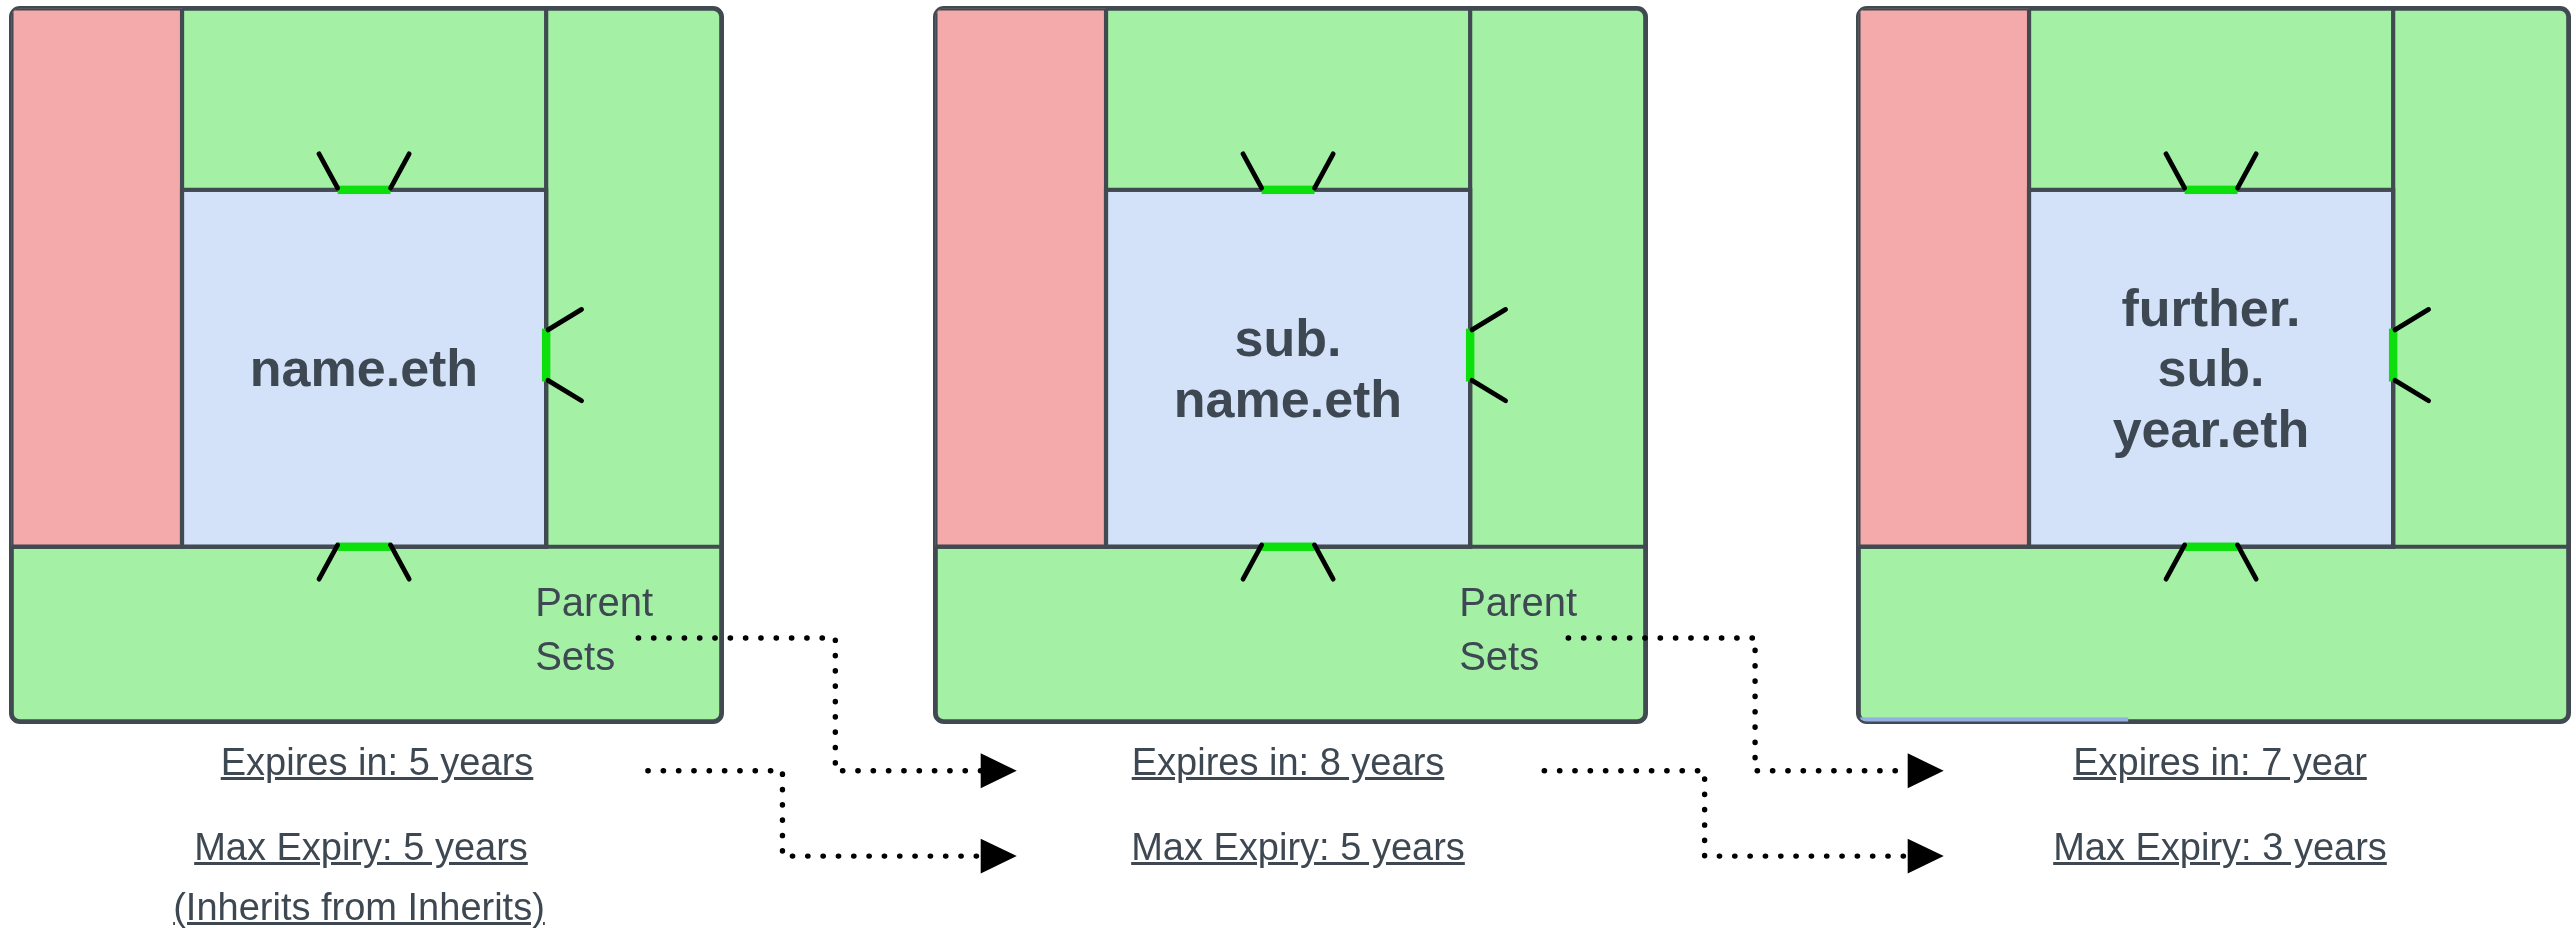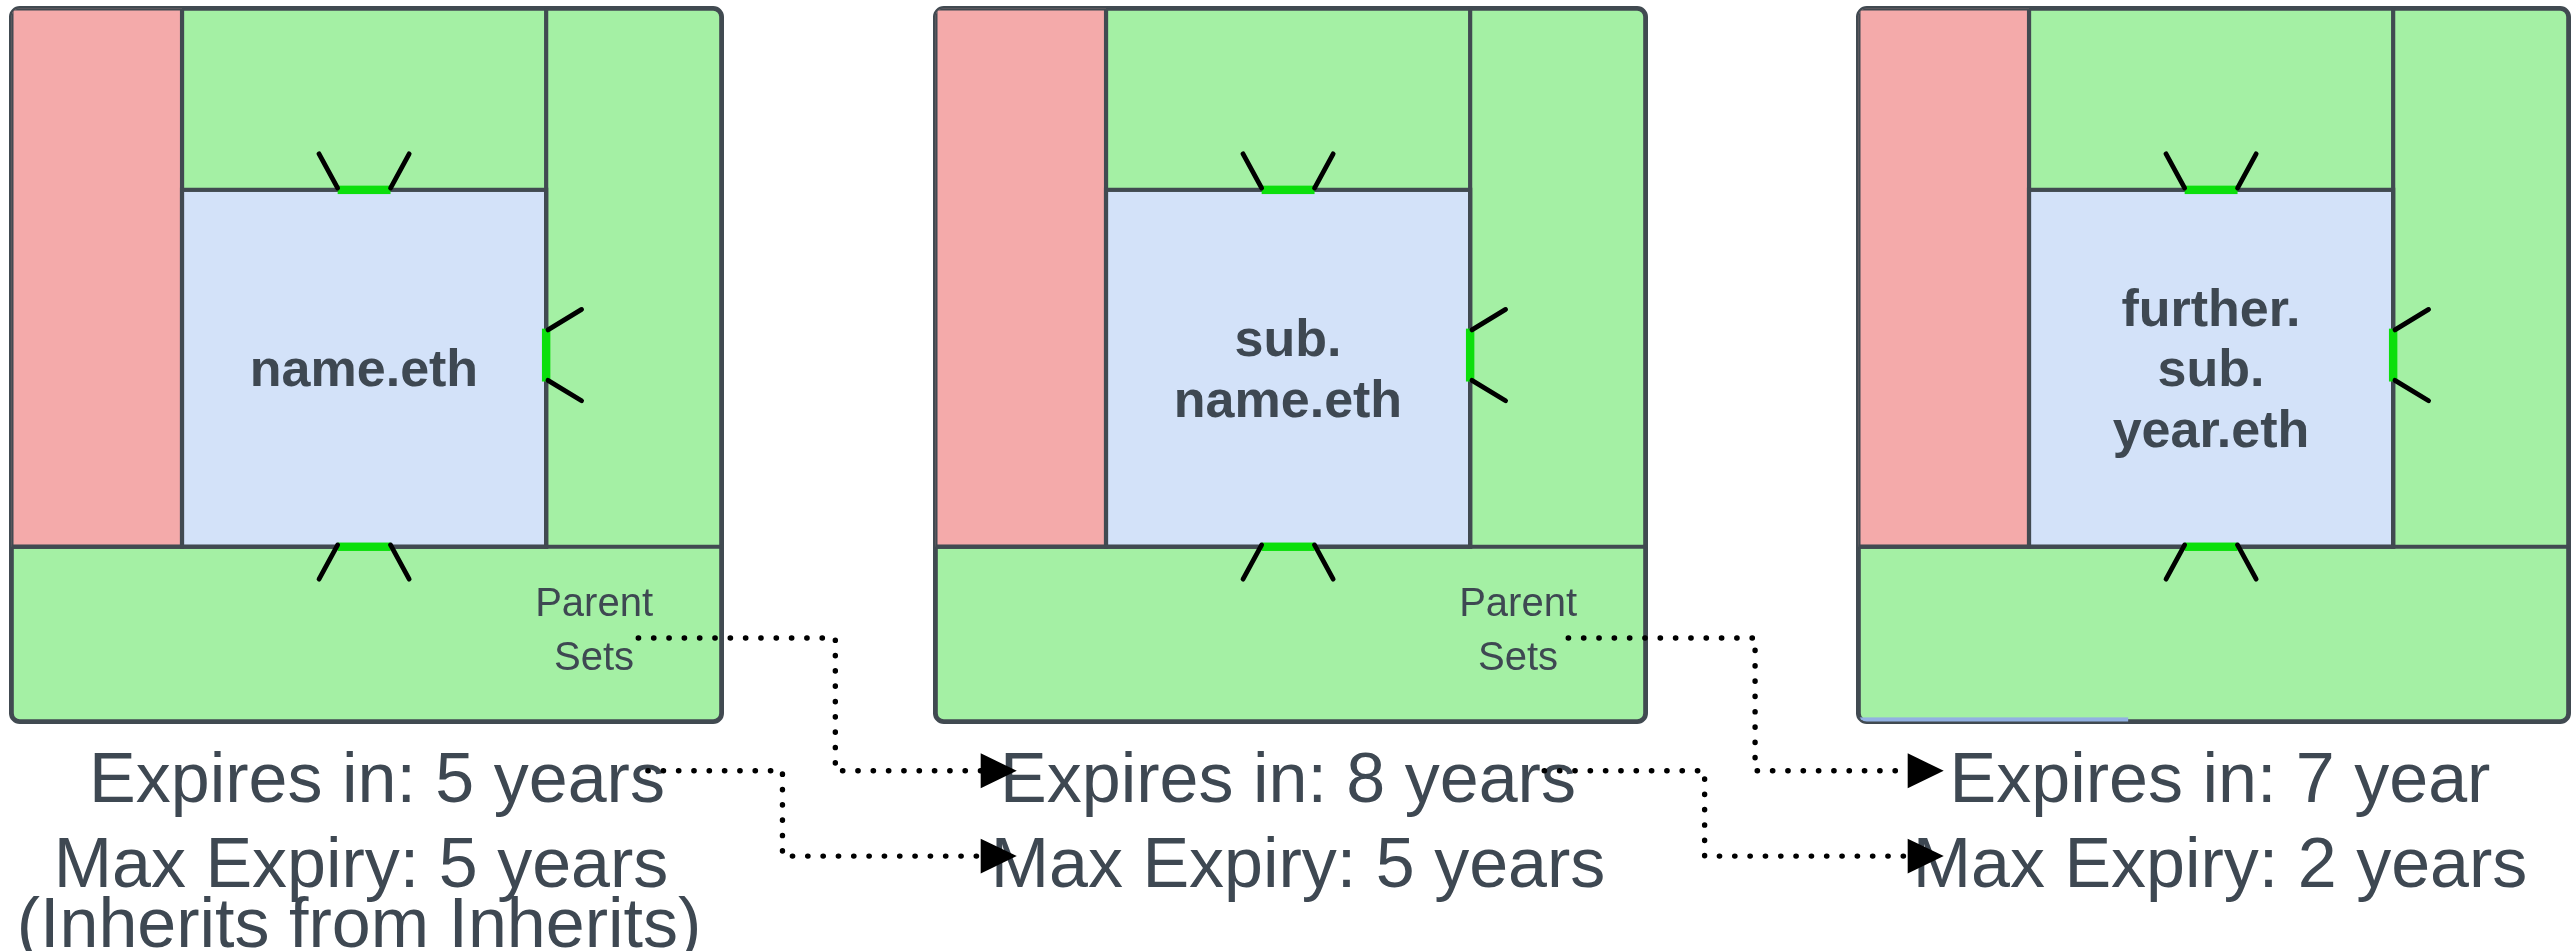--- a/index.html
+++ b/index.html
@@ -14,25 +14,25 @@
   }
   .panel svg { position: absolute; left: 0; top: 0; }
   .panel-title {
     position: absolute; left: 173px; top: 184px; width: 364px; height: 357px;
     display: flex; align-items: center; justify-content: center;
     font-size: 52px; font-weight: bold; line-height: 1.16;
     text-align: center; white-space: pre-line;
   }
   .parent-sets {
     position: absolute; right: 71px; top: 570px;
-    font-size: 40px; line-height: 1.34; text-align: center; white-space: pre-line; margin-left: 24px;
+    font-size: 40px; line-height: 1.34; white-space: pre-line; margin-left: 24px;
   }
   .row-label {
     position: absolute; transform: translateX(-50%);
-    font-size: 70px; line-height: 1; white-space: nowrap;
+    font-size: 38px; line-height: 1; white-space: nowrap; text-decoration: underline;
   }
   #connector-overlay { position: absolute; left: 0; top: 0; pointer-events: none; }
 </style>
 </head>
 <body>
 
 <div class="panel" style="left:9px">
   <svg width="715" height="718" viewBox="0 0 1190 1195">
     <defs>
         <clipPath id="clip1">
@@ -126,21 +126,21 @@
 sub.
 year.eth</div>
 </div>
 
 <div class="row-label" style="left:377px;  top:743px">Expires in: 5 years</div>
 <div class="row-label" style="left:361px;  top:828px">Max Expiry: 5 years</div>
 <div class="row-label" style="left:359px;  top:888px">(Inherits from Inherits)</div>
 <div class="row-label" style="left:1288px; top:743px">Expires in: 8 years</div>
 <div class="row-label" style="left:1298px; top:828px">Max Expiry: 5 years</div>
 <div class="row-label" style="left:2220px; top:743px">Expires in: 7 year</div>
-<div class="row-label" style="left:2220px; top:828px">Max Expiry: 2 years</div>
+<div class="row-label" style="left:2220px; top:828px">Max Expiry: 3 years</div>
 
 <svg id="connector-overlay" width="2576" height="951" viewBox="0 0 4287 1583">
   <g fill="none" stroke-width="9" stroke-linecap="round" stroke-dasharray="0.5 25" stroke="#000000">
     <path d="M1062 1062 H1390 V1283 H1632"></path>
     <path d="M1078 1283 H1302 V1425 H1632"></path>
     <path d="M2610 1062 H2921 V1283 H3175"></path>
     <path d="M2570 1283 H2837 V1425 H3175"></path>
   </g>
   <g fill="#000000">
     <polygon points="1632,1254 1692,1283 1632,1312"></polygon>

